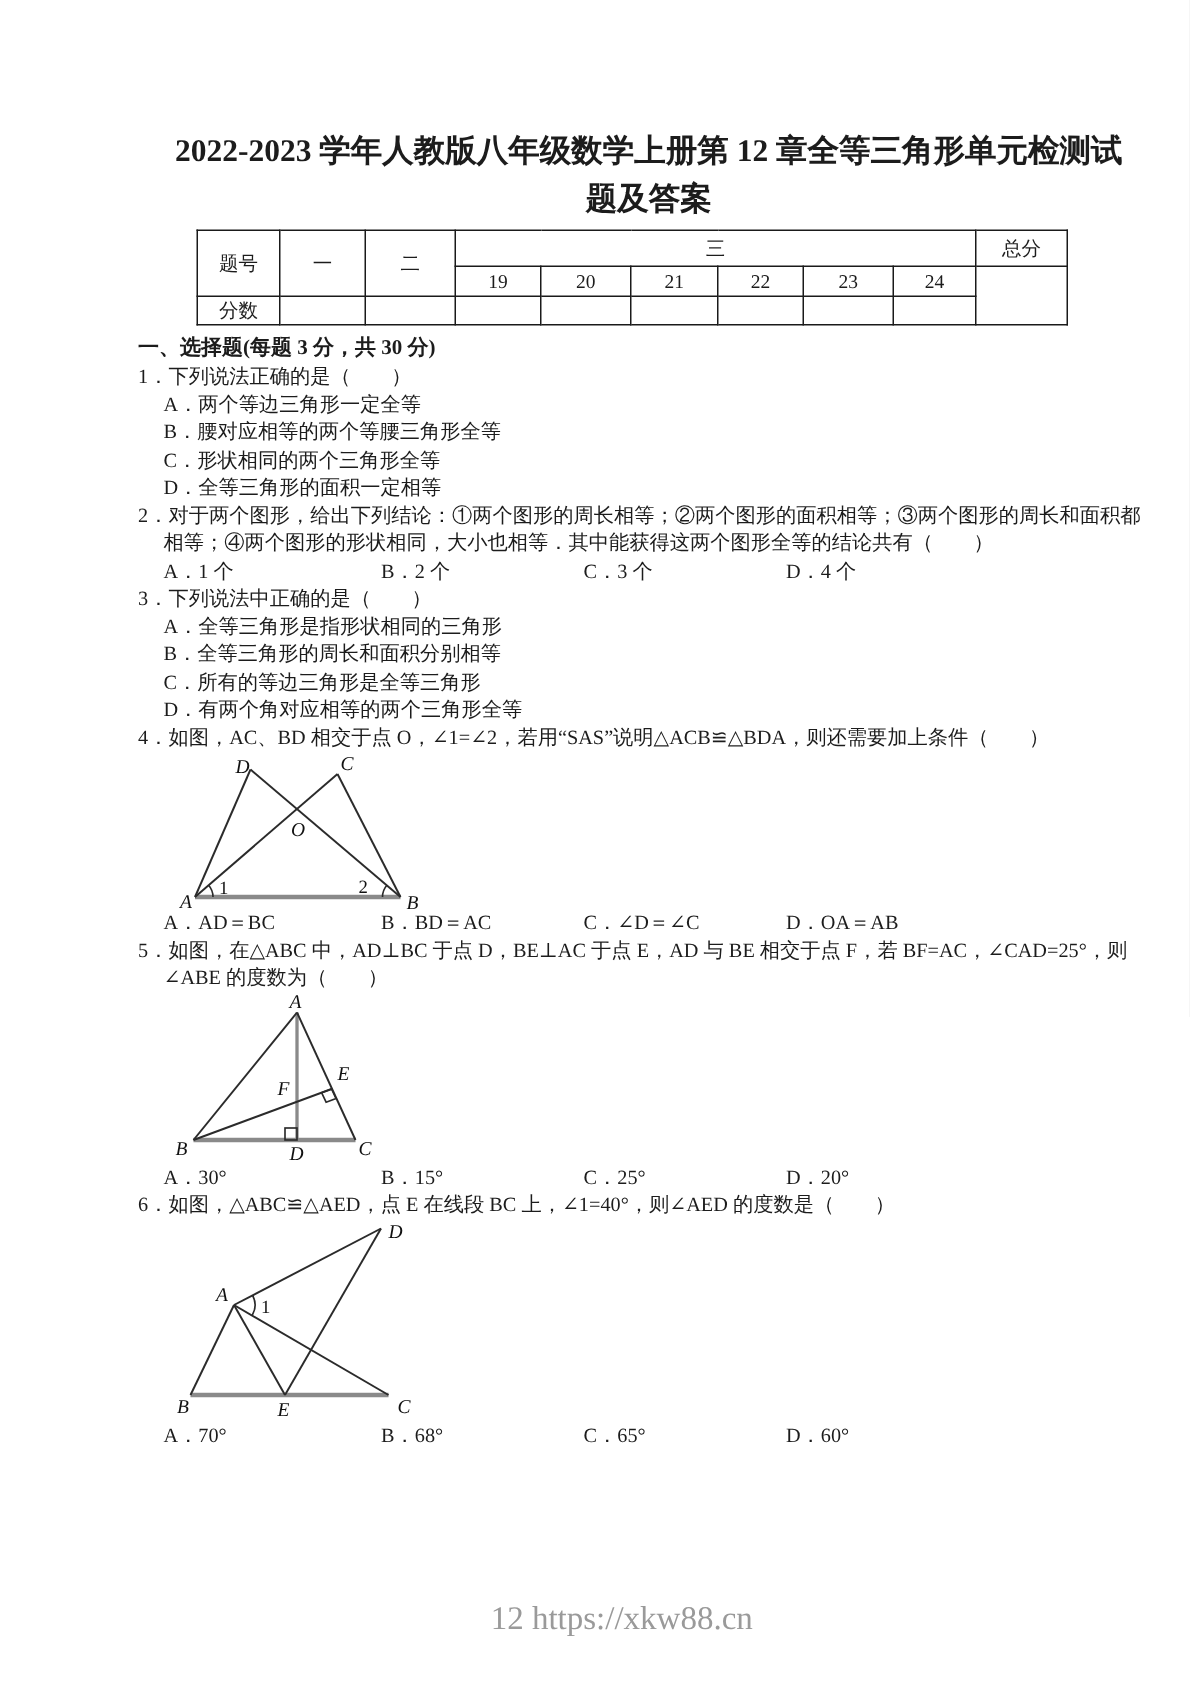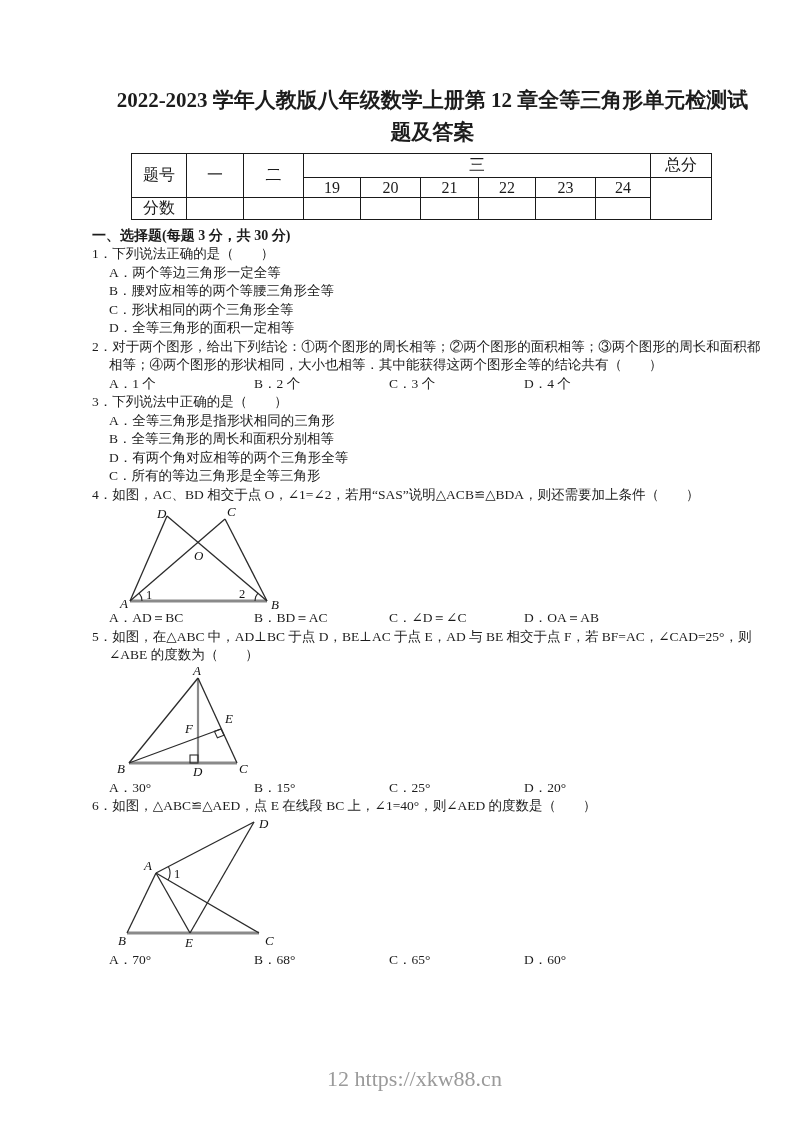--- a/index.html
+++ b/index.html
@@ -23,21 +23,21 @@
     font-size:21px;
     line-height:32px;
   }
 
   
   table.score-table {
     border-collapse:collapse;
     table-layout:fixed;
     width:580px;
     margin:5px 0 0 39px;
-    font-size:16px;
+    font-size:13px;
   }
   table.score-table td {
     border:1.6px solid #1a1a1a;
     text-align:center;
     vertical-align:middle;
     padding:0;
     overflow:hidden;
   }
   tr.r1 { height:24px; }
   tr.r2 { height:20px; }
@@ -156,22 +156,22 @@
         <span class="c2">B．2 个</span>
         <span class="c3">C．3 个</span>
         <span class="c4">D．4 个</span>
       </div>
     </div>
 
     <div class="q">
       <div class="stem">3．下列说法中正确的是（　　）</div>
       <div class="opt">A．全等三角形是指形状相同的三角形</div>
       <div class="opt">B．全等三角形的周长和面积分别相等</div>
+      <div class="opt">C．所有的等边三角形是全等三角形</div>
       <div class="opt">D．有两个角对应相等的两个三角形全等</div>
-      <div class="opt">C．所有的等边三角形是全等三角形</div>
     </div>
 
     <div class="q">
       <div class="stem">4．如图，AC、BD 相交于点 O，∠1=∠2，若用“SAS”说明△ACB≌△BDA，则还需要加上条件（　　）</div>
       <svg class="diag" width="180" height="105" viewBox="0 0 180 105" style="margin-left:18px;">
         <line class="base" x1="20" y1="97" x2="157" y2="97"></line>
         <line class="edge" x1="20" y1="97" x2="57" y2="12"></line>
         <line class="edge" x1="20" y1="97" x2="115" y2="15"></line>
         <line class="edge" x1="157" y1="97" x2="57" y2="12"></line>
         <line class="edge" x1="157" y1="97" x2="115" y2="15"></line>

